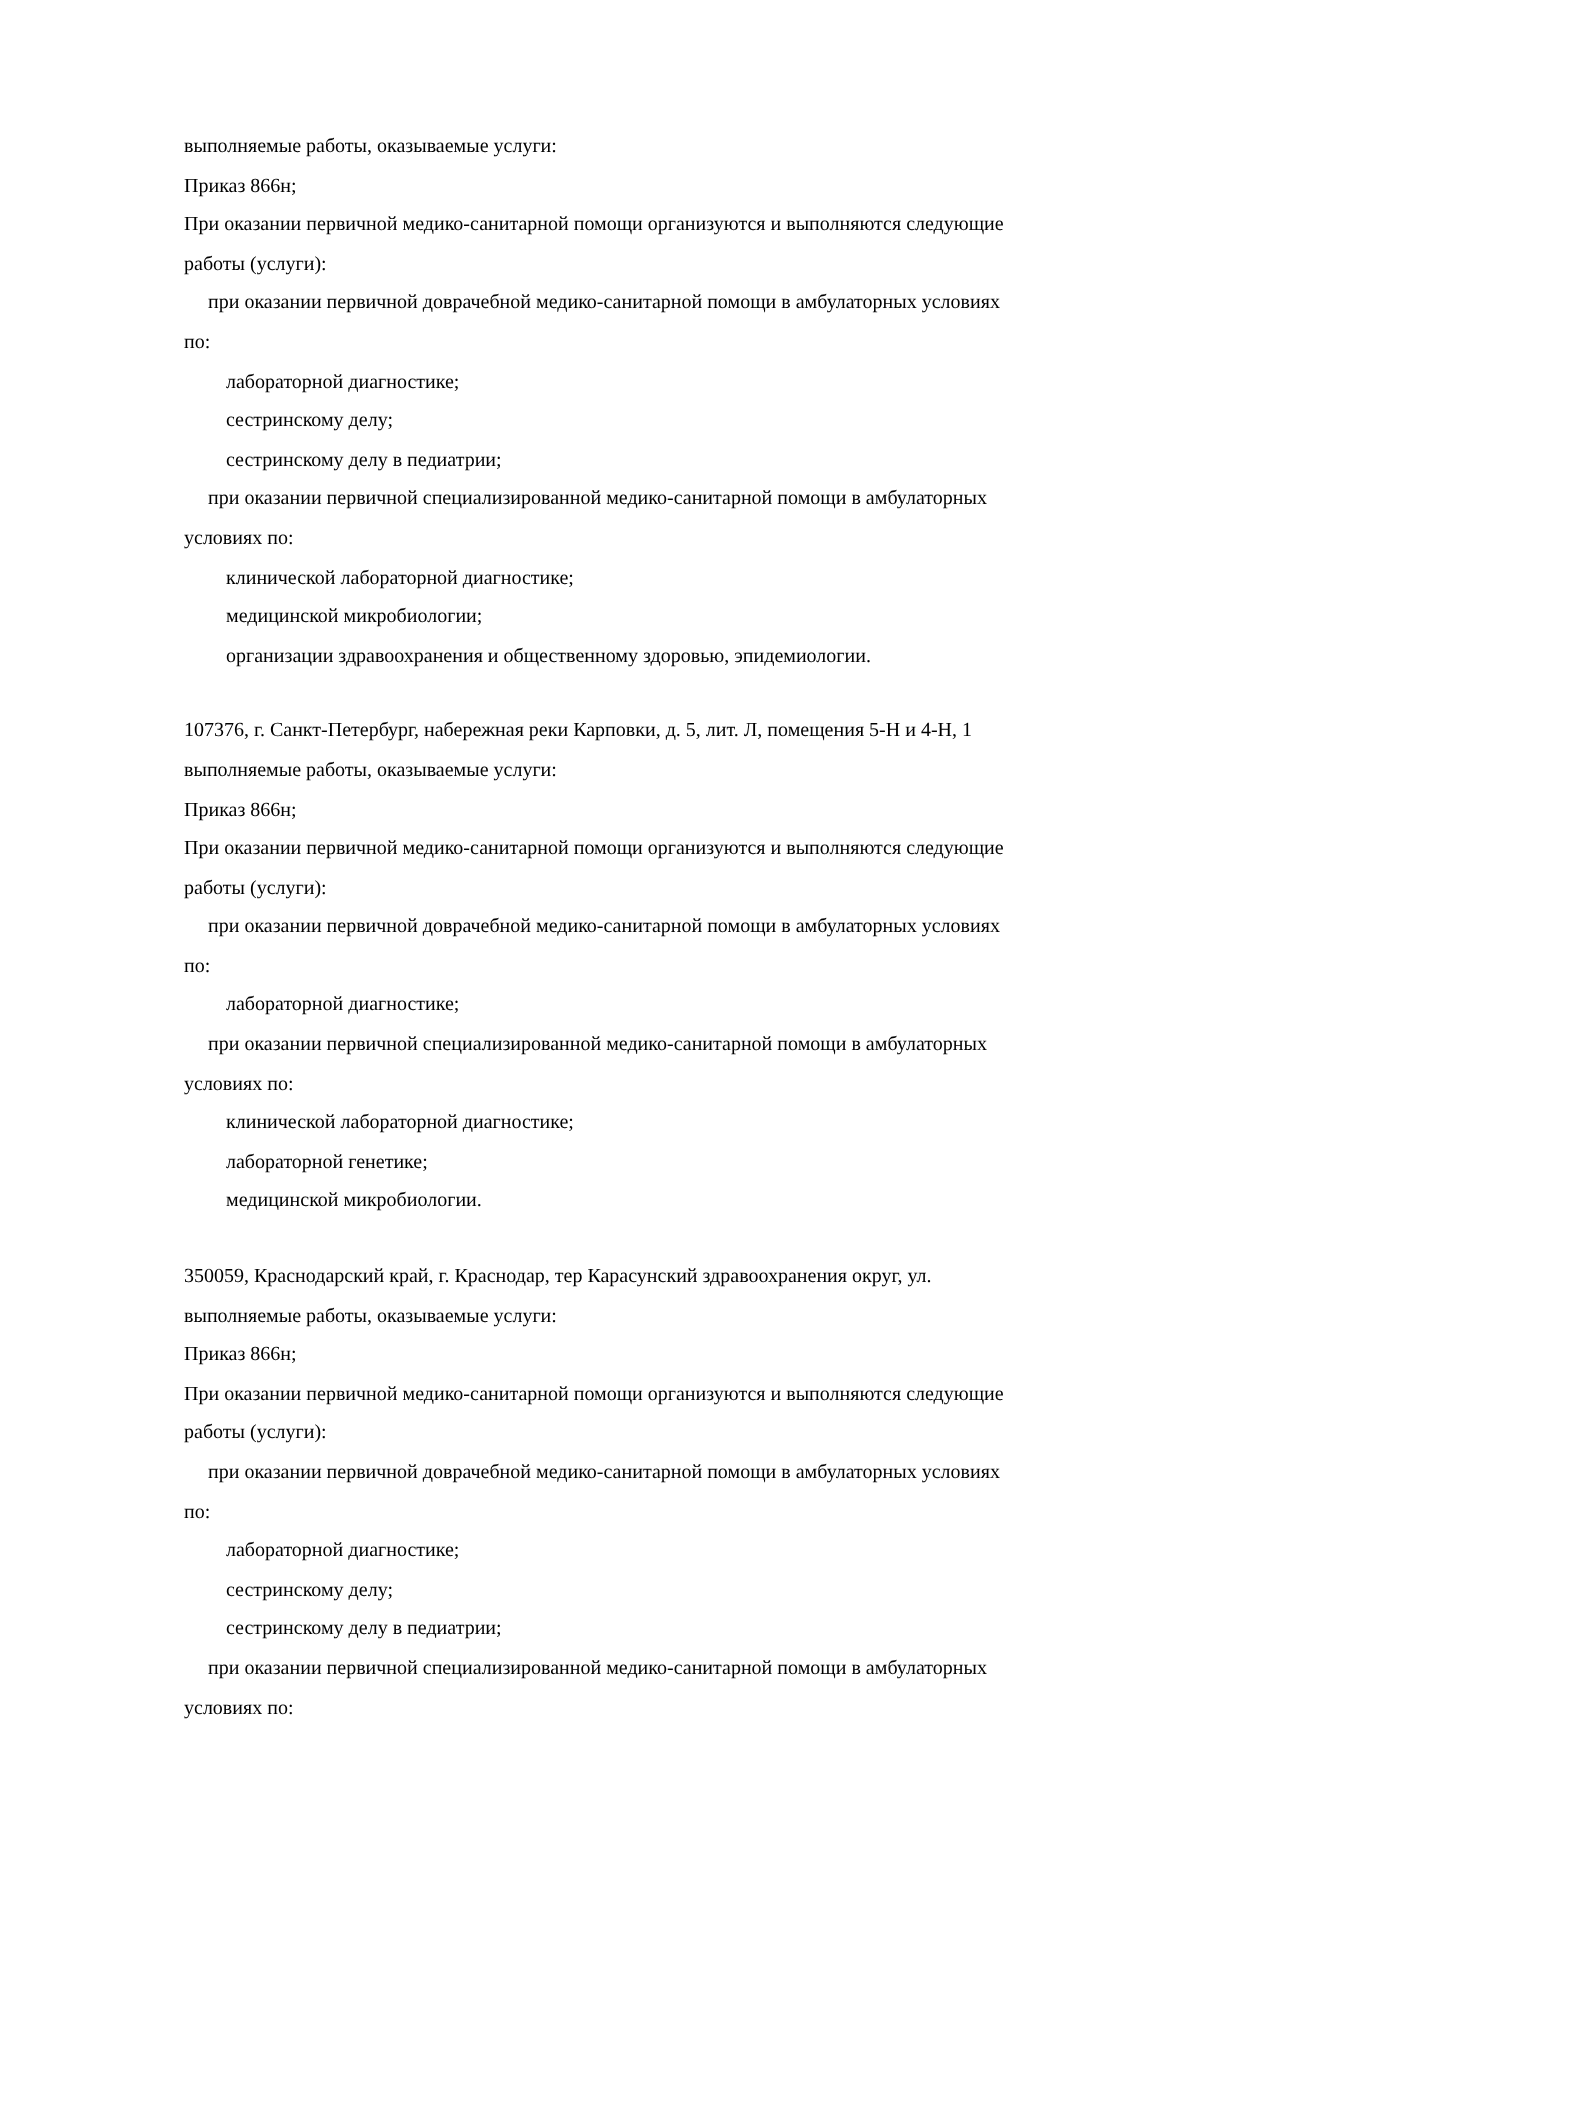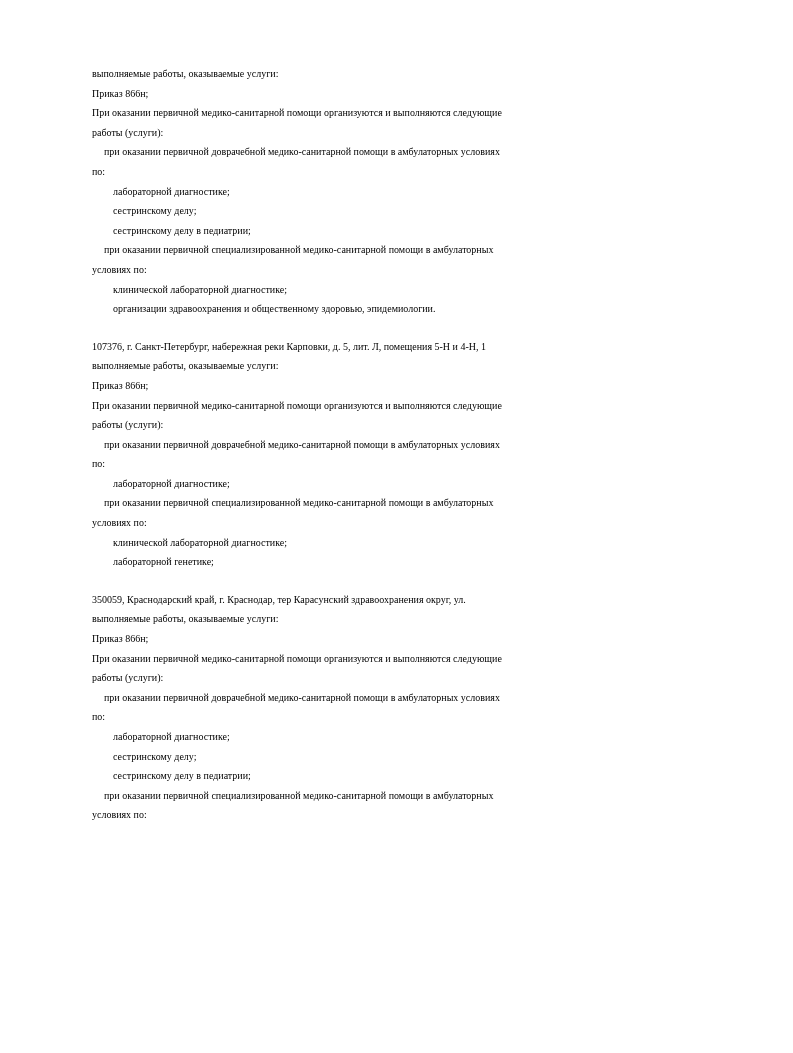--- a/index.html
+++ b/index.html
@@ -45,35 +45,37 @@
         <div class="line i0">При оказании первичной медико-санитарной помощи организуются и выполняются следующие</div>
         <div class="line i0">работы (услуги):</div>
         <div class="line i1">при оказании первичной доврачебной медико-санитарной помощи в амбулаторных условиях</div>
         <div class="line i0">по:</div>
         <div class="line i2">лабораторной диагностике;</div>
         <div class="line i2">сестринскому делу;</div>
         <div class="line i2">сестринскому делу в педиатрии;</div>
         <div class="line i1">при оказании первичной специализированной медико-санитарной помощи в амбулаторных</div>
         <div class="line i0">условиях по:</div>
         <div class="line i2">клинической лабораторной диагностике;</div>
+        <div class="line i2">медицинской микробиологии;</div>
         <div class="line i2">организации здравоохранения и общественному здоровью, эпидемиологии.</div>
       </div>
       <div class="block">
         <div class="line i0">107376, г. Санкт-Петербург, набережная реки Карповки, д. 5, лит. Л, помещения 5-Н и 4-Н, 1</div>
         <div class="line i0">выполняемые работы, оказываемые услуги:</div>
         <div class="line i0">Приказ 866н;</div>
         <div class="line i0">При оказании первичной медико-санитарной помощи организуются и выполняются следующие</div>
         <div class="line i0">работы (услуги):</div>
         <div class="line i1">при оказании первичной доврачебной медико-санитарной помощи в амбулаторных условиях</div>
         <div class="line i0">по:</div>
         <div class="line i2">лабораторной диагностике;</div>
         <div class="line i1">при оказании первичной специализированной медико-санитарной помощи в амбулаторных</div>
         <div class="line i0">условиях по:</div>
         <div class="line i2">клинической лабораторной диагностике;</div>
         <div class="line i2">лабораторной генетике;</div>
+        <div class="line i2">медицинской микробиологии.</div>
       </div>
       <div class="block">
         <div class="line i0">350059, Краснодарский край, г. Краснодар, тер Карасунский здравоохранения округ, ул.</div>
         <div class="line i0">выполняемые работы, оказываемые услуги:</div>
         <div class="line i0">Приказ 866н;</div>
         <div class="line i0">При оказании первичной медико-санитарной помощи организуются и выполняются следующие</div>
         <div class="line i0">работы (услуги):</div>
         <div class="line i1">при оказании первичной доврачебной медико-санитарной помощи в амбулаторных условиях</div>
         <div class="line i0">по:</div>
         <div class="line i2">лабораторной диагностике;</div>

